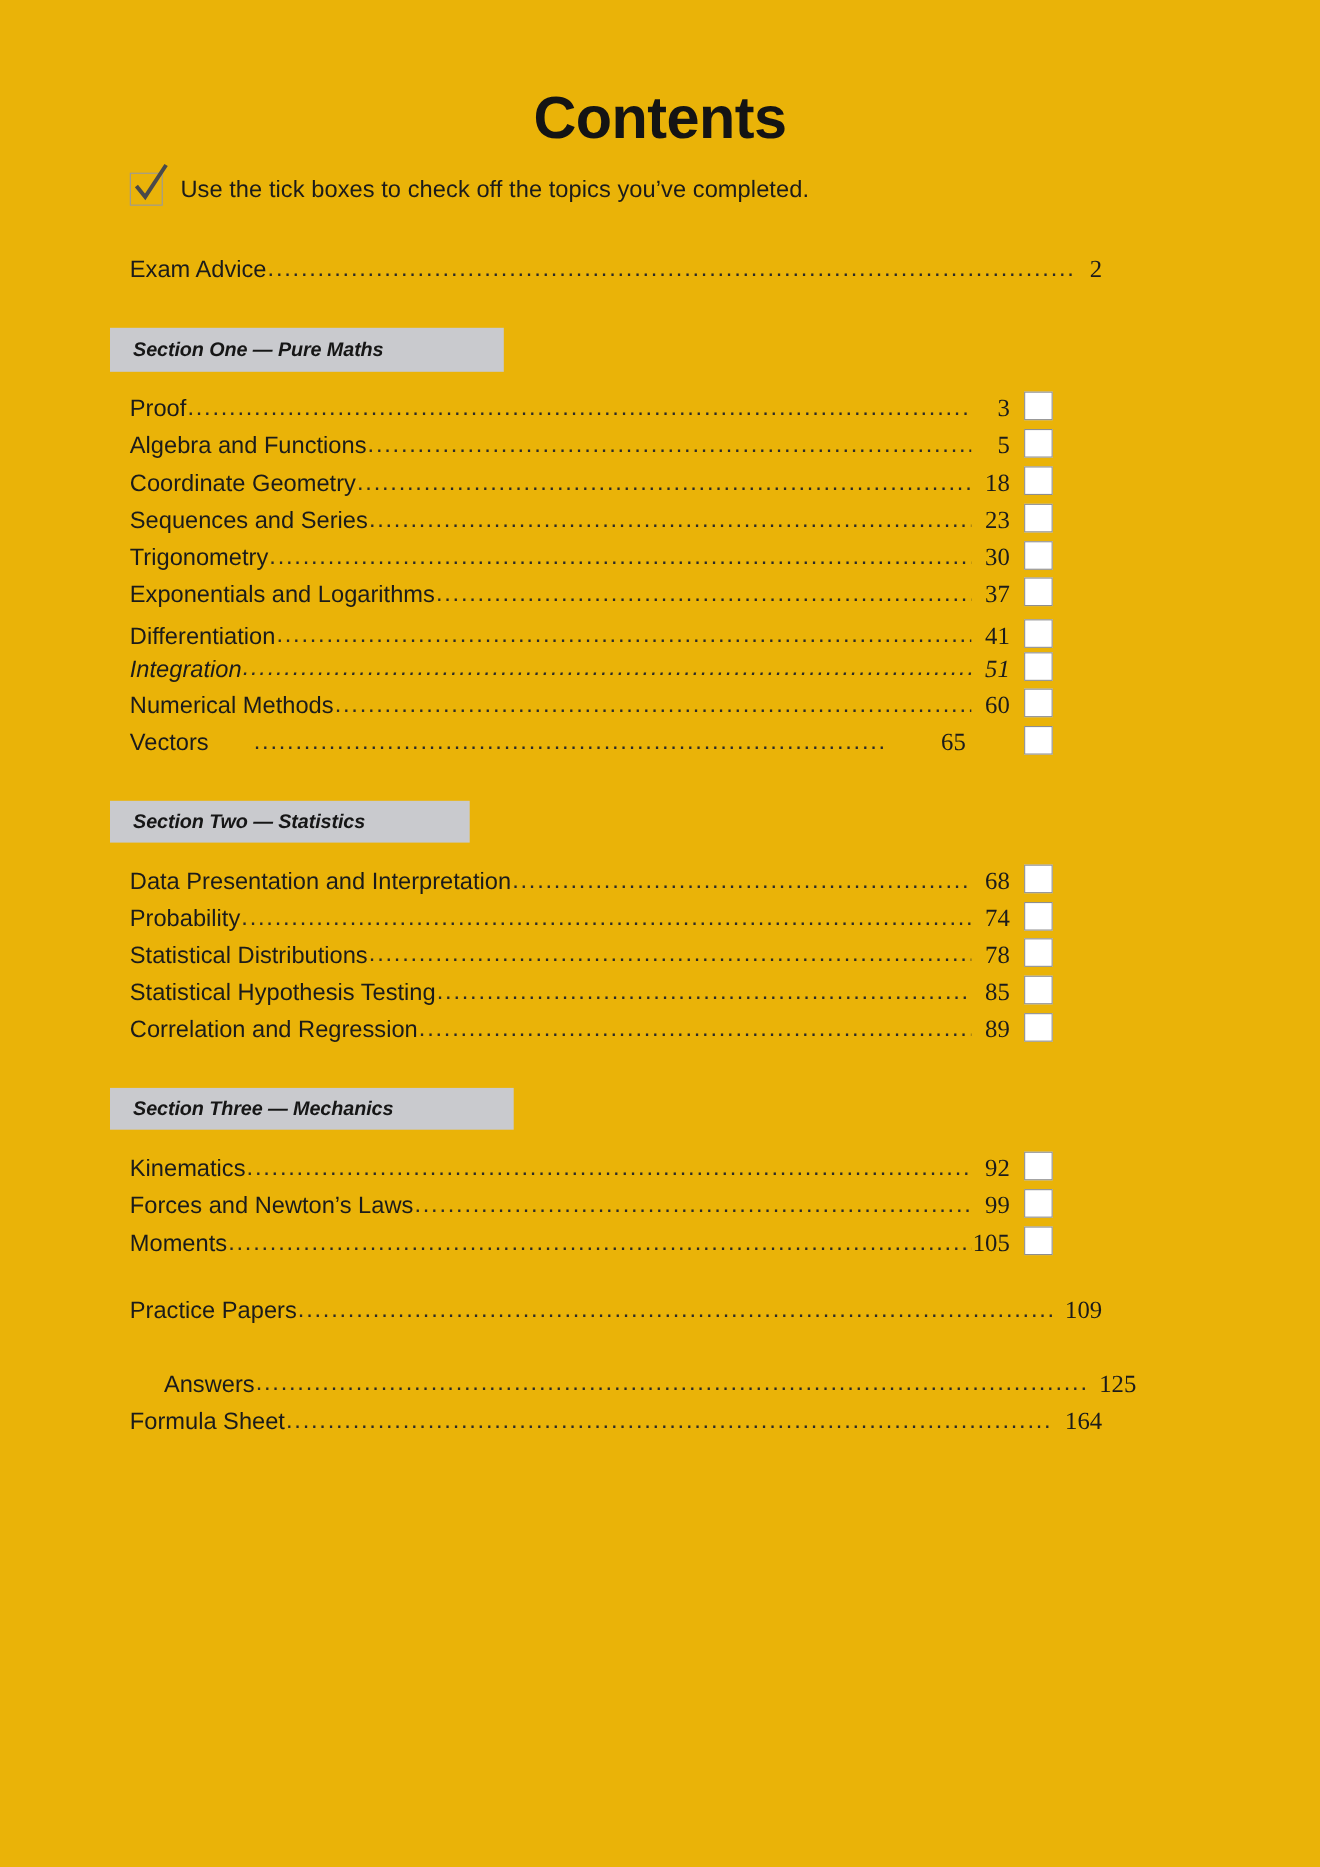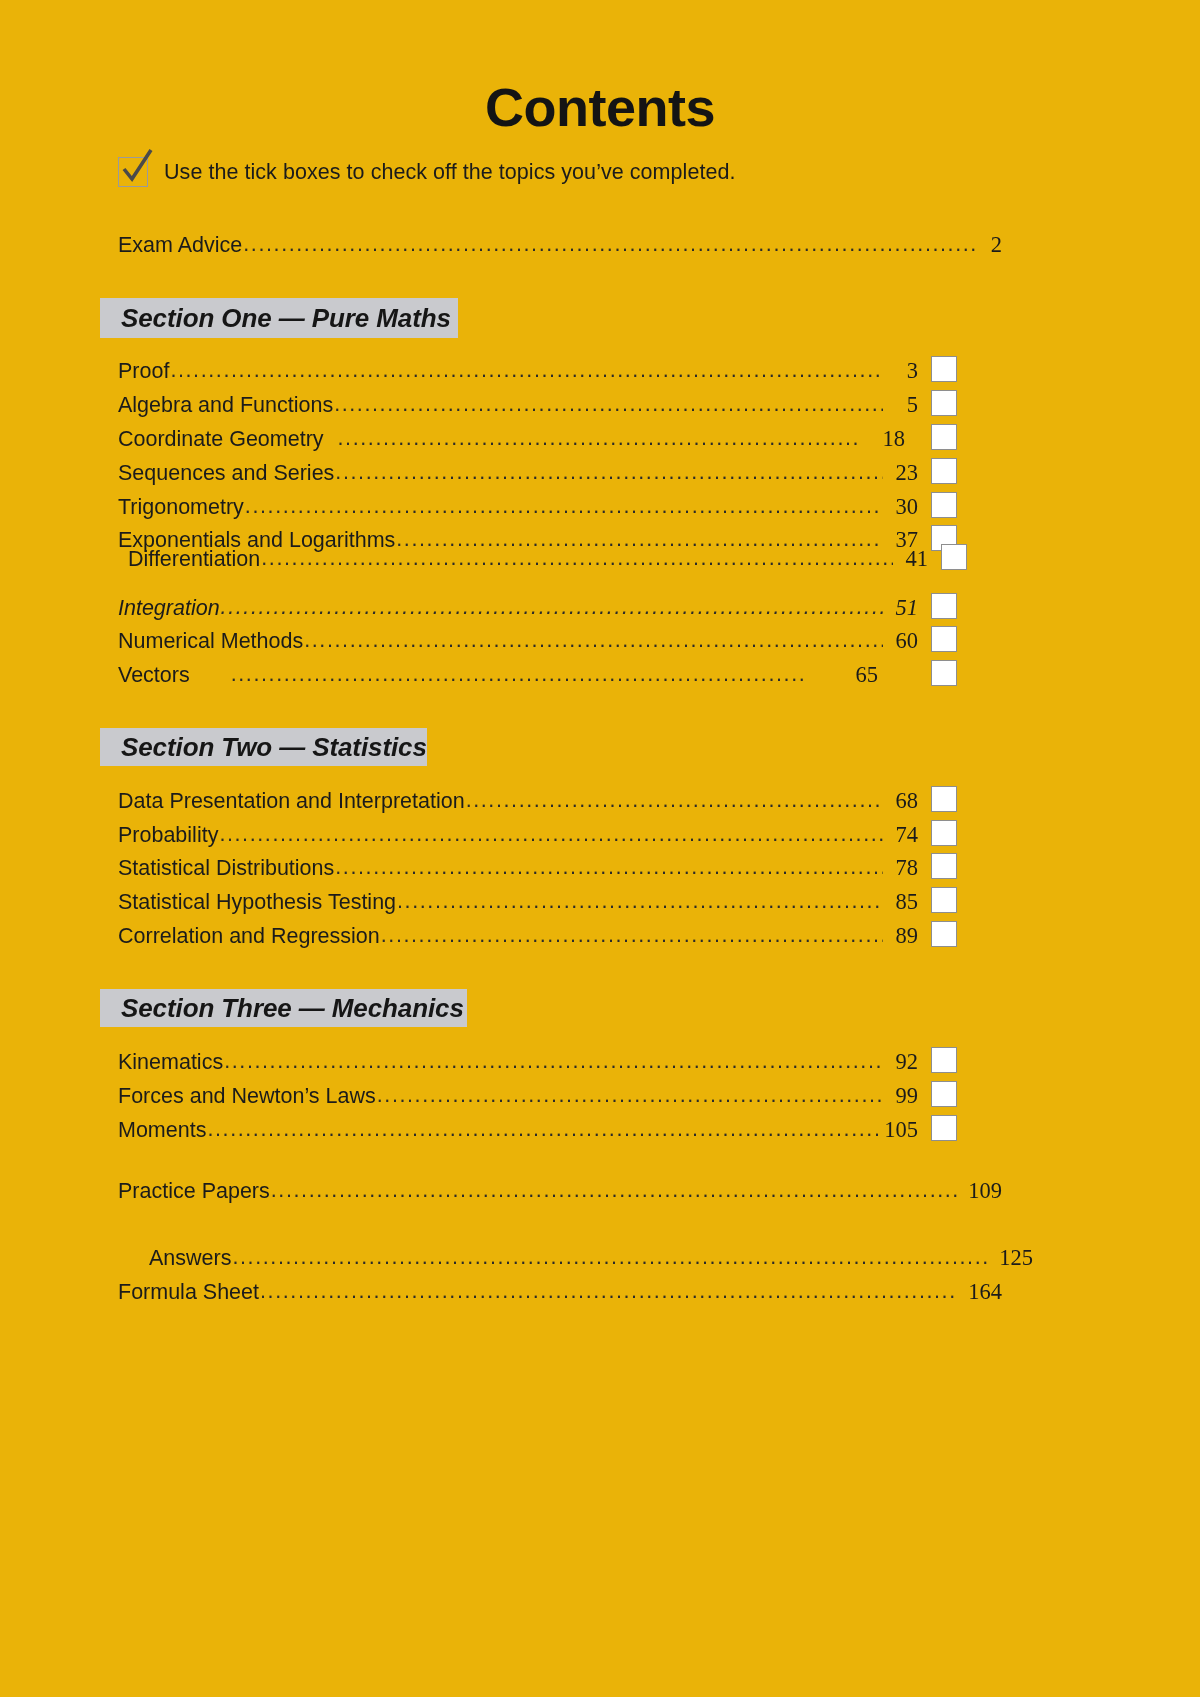--- a/index.html
+++ b/index.html
@@ -123,21 +123,21 @@
     background: #c9cace;
     display: flex;
     align-items: center;
     box-sizing: border-box;
     padding-left: 21px;
   }
   .section-banner .banner-label {
     font-family: "Liberation Sans", sans-serif;
     font-style: italic;
     font-weight: bold;
-    font-size: 26px;
+    font-size: 18px;
     color: #161616;
     white-space: nowrap;
     letter-spacing: -0.1px;
   }
 </style>
 </head>
 <body>
 
 <div class="page">
 
@@ -167,21 +167,21 @@
     <span class="leader">........................................................................................................................................................................................................................</span>
     <span class="page-num">3</span>
     <span class="tickbox"></span>
   </div>
   <div class="toc-row w-boxed" style="top:386px;">
     <span class="entry-title">Algebra and Functions</span>
     <span class="leader">........................................................................................................................................................................................................................</span>
     <span class="page-num">5</span>
     <span class="tickbox"></span>
   </div>
-  <div class="toc-row w-boxed" style="top:420px;gap:13px;">
+  <div class="toc-row w-boxed" style="top:420px;">
     <span class="entry-title">Coordinate Geometry</span>
     <span class="leader">........................................................................................................................................................................................................................</span>
     <span class="page-num">18</span>
     <span class="tickbox"></span>
   </div>
   <div class="toc-row w-boxed" style="top:454px;">
     <span class="entry-title">Sequences and Series</span>
     <span class="leader">........................................................................................................................................................................................................................</span>
     <span class="page-num">23</span>
     <span class="tickbox"></span>
@@ -191,21 +191,21 @@
     <span class="leader">........................................................................................................................................................................................................................</span>
     <span class="page-num">30</span>
     <span class="tickbox"></span>
   </div>
   <div class="toc-row w-boxed" style="top:521px;">
     <span class="entry-title">Exponentials and Logarithms</span>
     <span class="leader">........................................................................................................................................................................................................................</span>
     <span class="page-num">37</span>
     <span class="tickbox"></span>
   </div>
-  <div class="toc-row w-boxed" style="top:540px;margin-left:10px;">
+  <div class="toc-row w-boxed" style="top:559px;">
     <span class="entry-title">Differentiation</span>
     <span class="leader">........................................................................................................................................................................................................................</span>
     <span class="page-num">41</span>
     <span class="tickbox"></span>
   </div>
   <div class="toc-row w-boxed" style="top:589px;font-style:italic;">
     <span class="entry-title">Integration</span>
     <span class="leader">........................................................................................................................................................................................................................</span>
     <span class="page-num">51</span>
     <span class="tickbox"></span>

